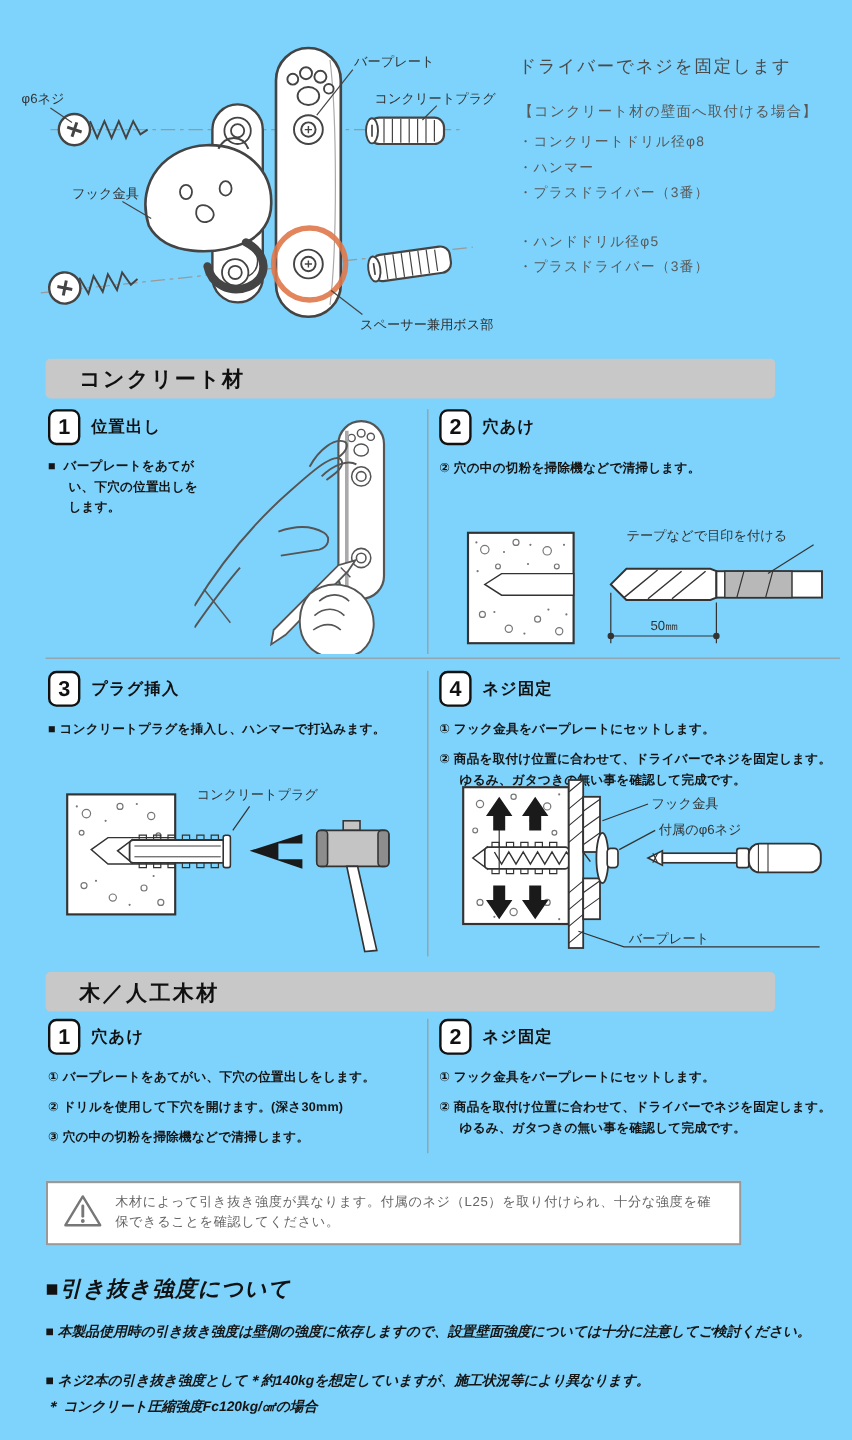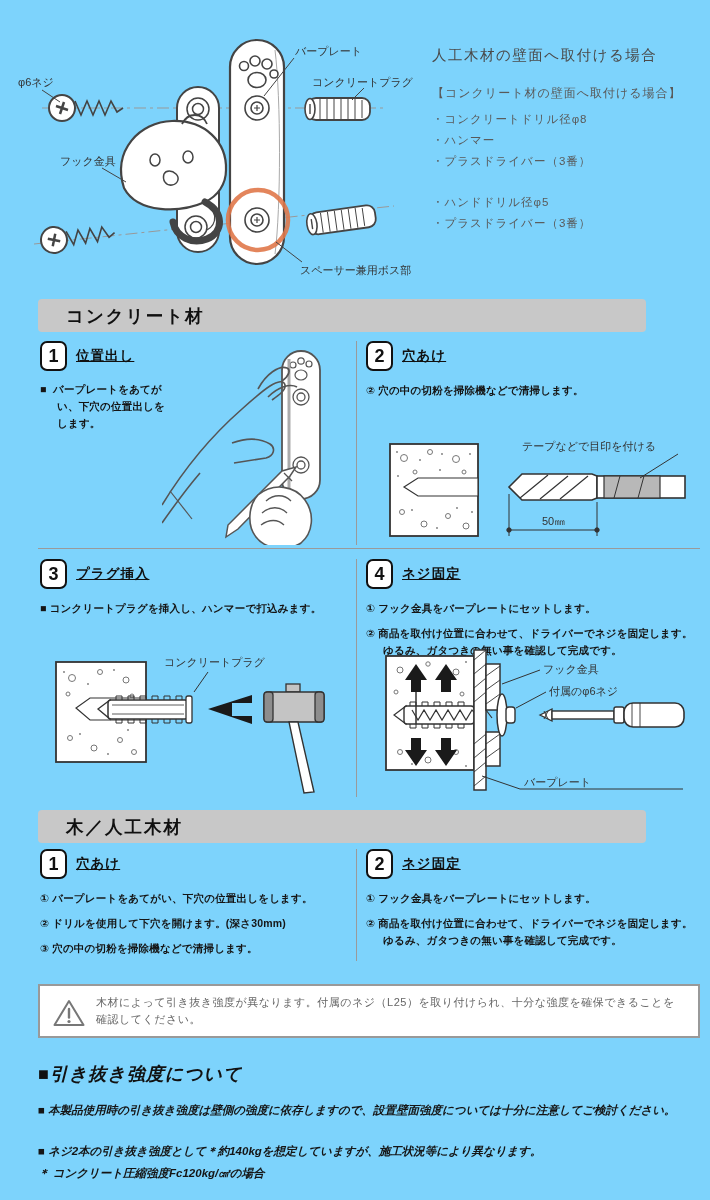--- a/index.html
+++ b/index.html
@@ -15,29 +15,29 @@
   .prepare-item{font-size:11.5px;color:#595959;letter-spacing:1px;line-height:21px;}
   
   .secbar{position:absolute;left:38px;width:608px;height:33px;background:#c8c8c8;border-radius:4px;
           display:flex;align-items:center;}
   .secbar span{font-size:17.5px;font-weight:bold;color:#101010;padding-left:28px;letter-spacing:2px;}
   
   .step{position:absolute;}
   .step-head{display:flex;align-items:center;gap:9px;margin-bottom:11px;}
   .step-num{width:23px;height:26px;border:2.5px solid #111;border-radius:7px;display:flex;
             align-items:center;justify-content:center;font-size:18px;font-weight:bold;color:#111;background:#fff;}
-  .step-title{font-size:13.5px;font-weight:bold;color:#111;letter-spacing:1px;text-decoration:underline;}
+  .step-title{font-size:13.5px;font-weight:bold;color:#111;letter-spacing:1px;}
   .step-lines div{font-size:10.5px;font-weight:600;color:#151515;line-height:1.6;margin-bottom:8px;
                   padding-left:17px;text-indent:-17px;letter-spacing:0.2px;}
   .divider-v{position:absolute;width:1px;background:#9a9a9a;}
   .divider-h{position:absolute;height:1px;background:#9a9a9a;}
   .illus{position:absolute;}
   
-  .warning{position:absolute;left:38px;top:984px;width:662px;box-sizing:border-box;border:2px solid #999;
-           background:#fff;display:flex;align-items:flex-end;gap:10px;padding:8px 14px 8px 12px;}
+  .warning{position:absolute;left:38px;top:984px;width:580px;box-sizing:border-box;border:2px solid #999;
+           background:#fff;display:flex;align-items:flex-start;gap:10px;padding:8px 14px 8px 12px;}
   .warning-text{font-size:11px;color:#666;line-height:17px;letter-spacing:0.5px;flex:1;}
   
   .strength{position:absolute;left:38px;top:1062px;width:666px;font-style:italic;}
   .strength-title{font-size:18px;font-weight:bold;color:#111;letter-spacing:1px;margin-bottom:16px;}
   .strength-line{font-size:11.5px;font-weight:700;color:#151515;line-height:1.5;margin-bottom:13px;
                  padding-left:16px;text-indent:-16px;}
 </style>
 </head>
 <body>
 
@@ -116,21 +116,21 @@
     <path d="M264 214 L290 234" stroke="#444" stroke-width="1" fill="none"></path>
 
     <text class="dlabel" x="283" y="27">バープレート</text>
     <text class="dlabel" x="300" y="58">コンクリートプラグ</text>
     <text class="dlabel" x="6" y="58">φ6ネジ</text>
     <text class="dlabel" x="48" y="137">フック金具</text>
     <text class="dlabel" x="288" y="246">スペーサー兼用ボス部</text>
   </svg>
 
   <div class="prepare">
-    <div class="prepare-title">人工木材の壁面へ取付ける場合</div>
+    <div class="prepare-title">ドライバーでネジを固定します</div>
     <div class="prepare-group">
       <div class="prepare-heading">【コンクリート材の壁面へ取付ける場合】</div>
       <div class="prepare-item">・コンクリートドリル径φ8</div>
       <div class="prepare-item">・ハンマー</div>
       <div class="prepare-item">・プラスドライバー（3番）</div>
     </div>
     <div class="prepare-group">
       <div class="prepare-item">・ハンドドリル径φ5</div>
       <div class="prepare-item">・プラスドライバー（3番）</div>
     </div>

